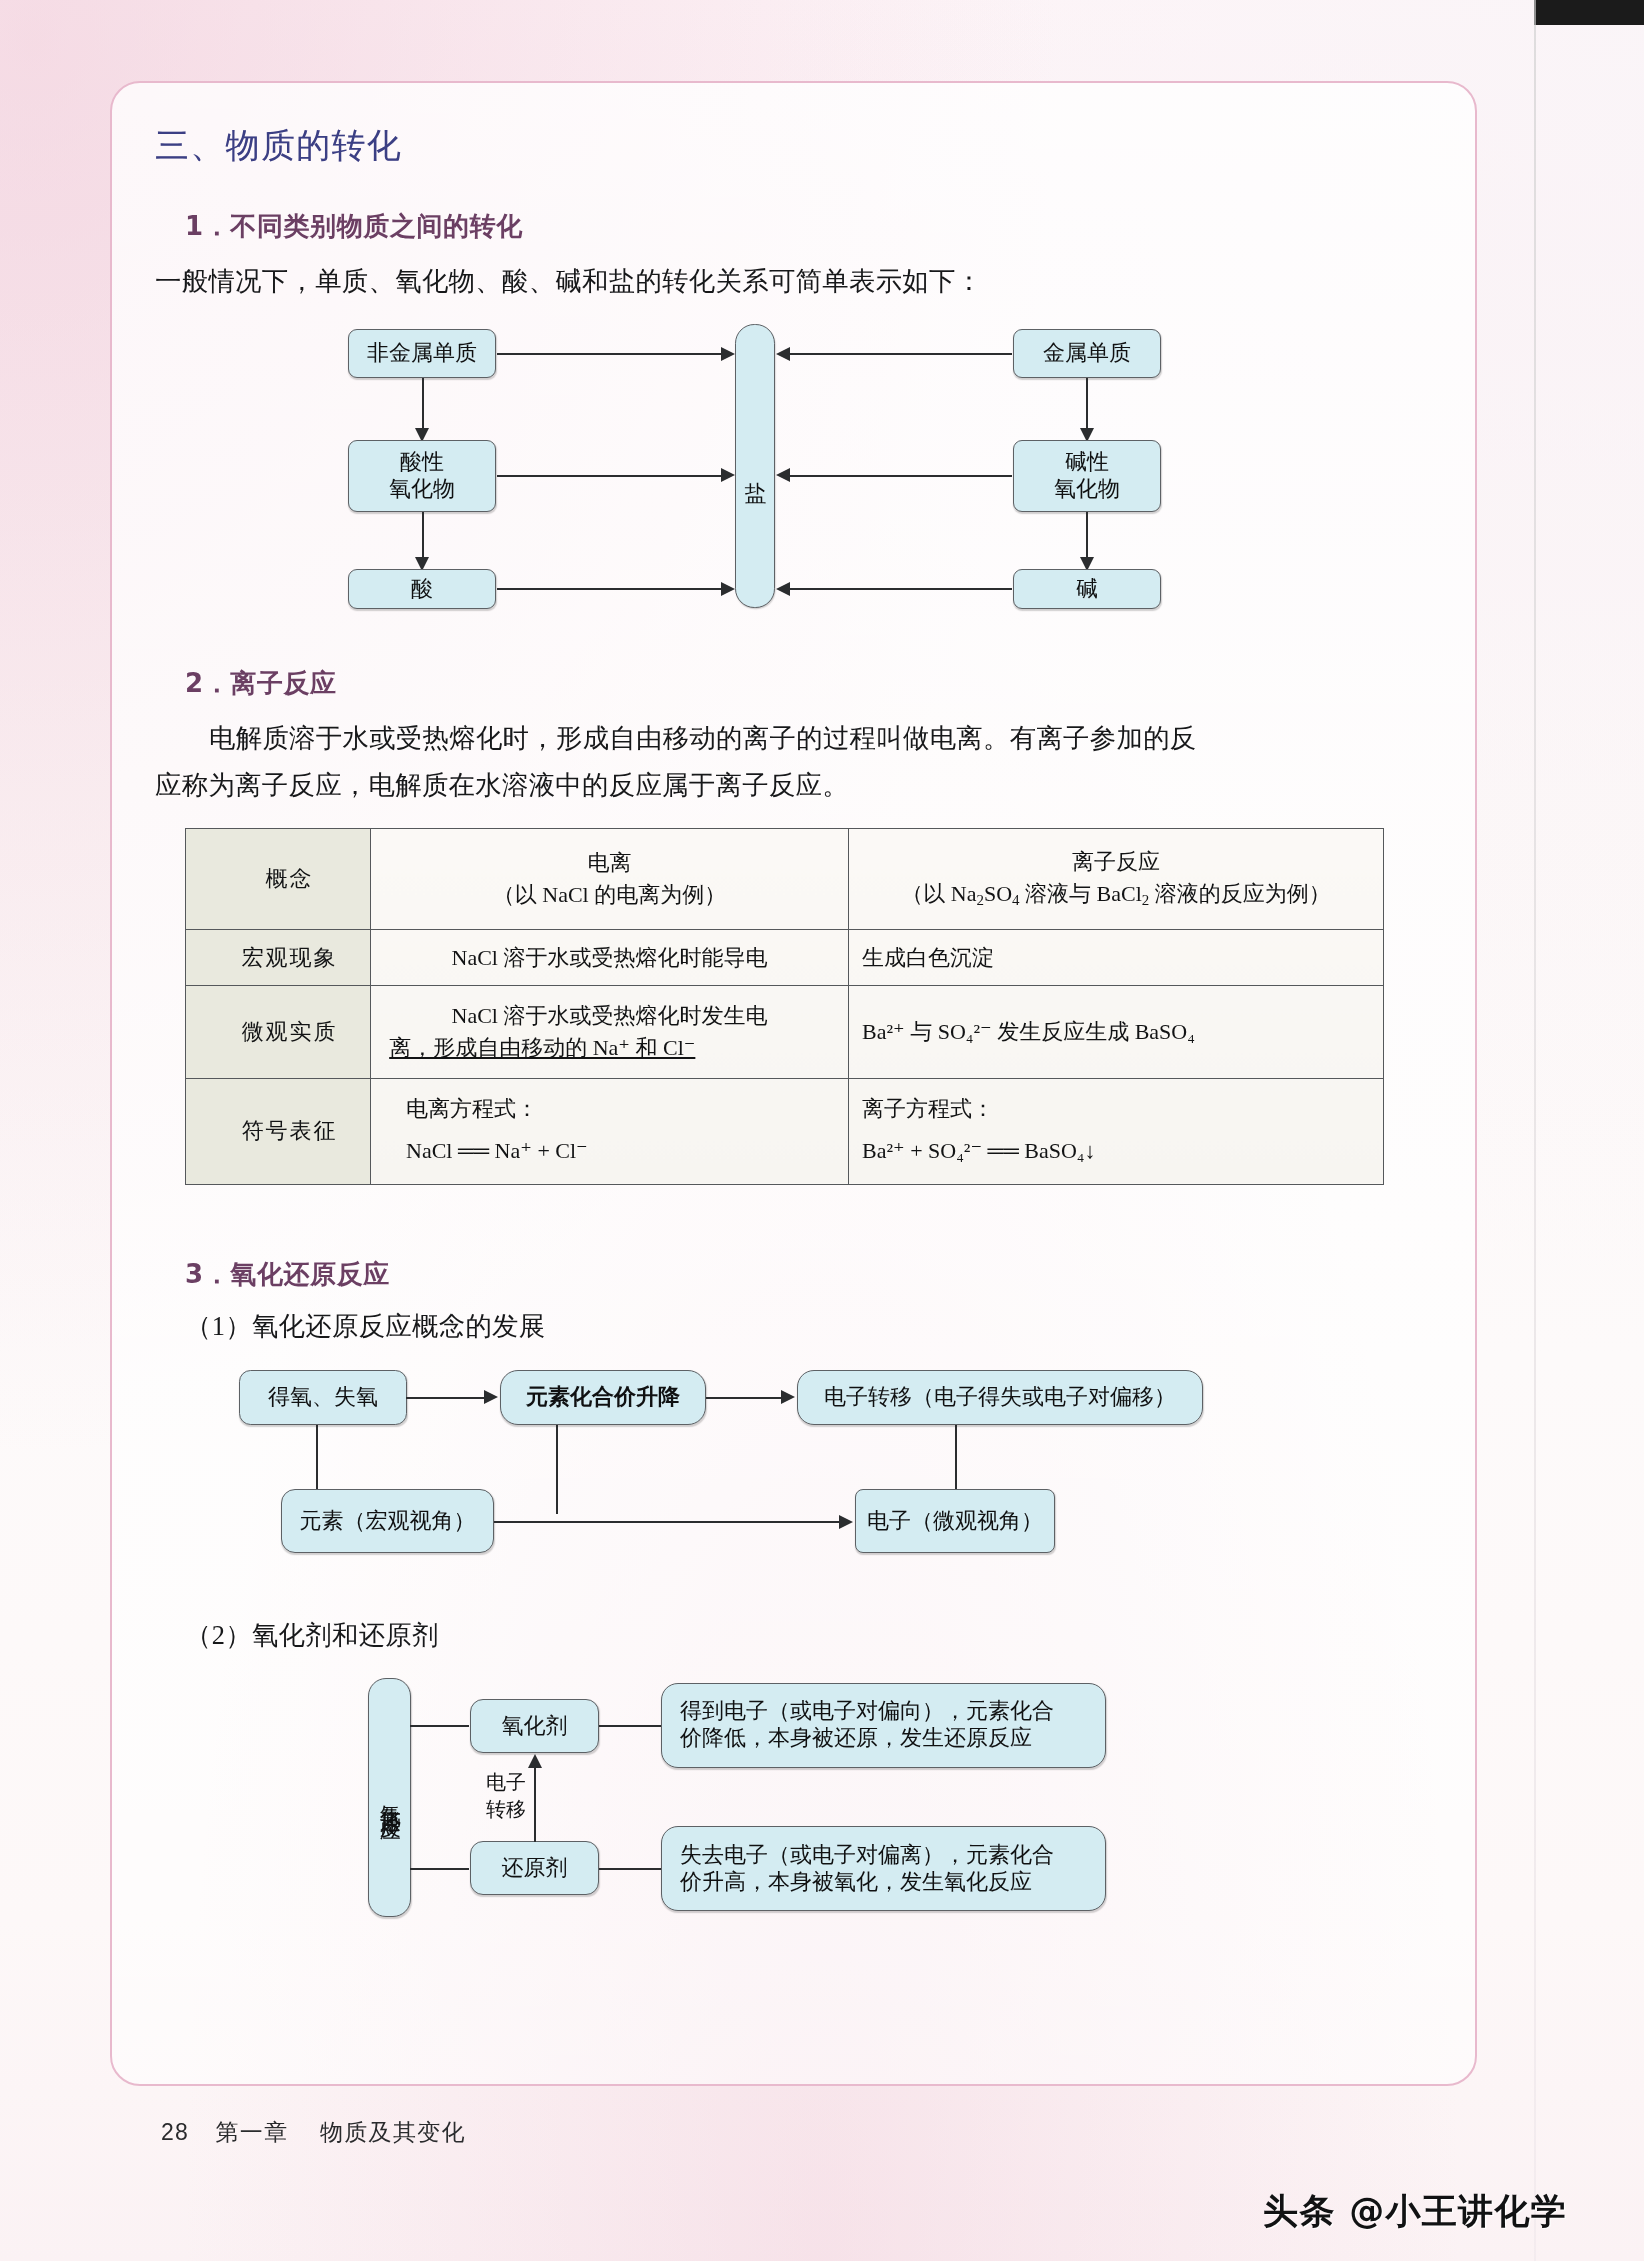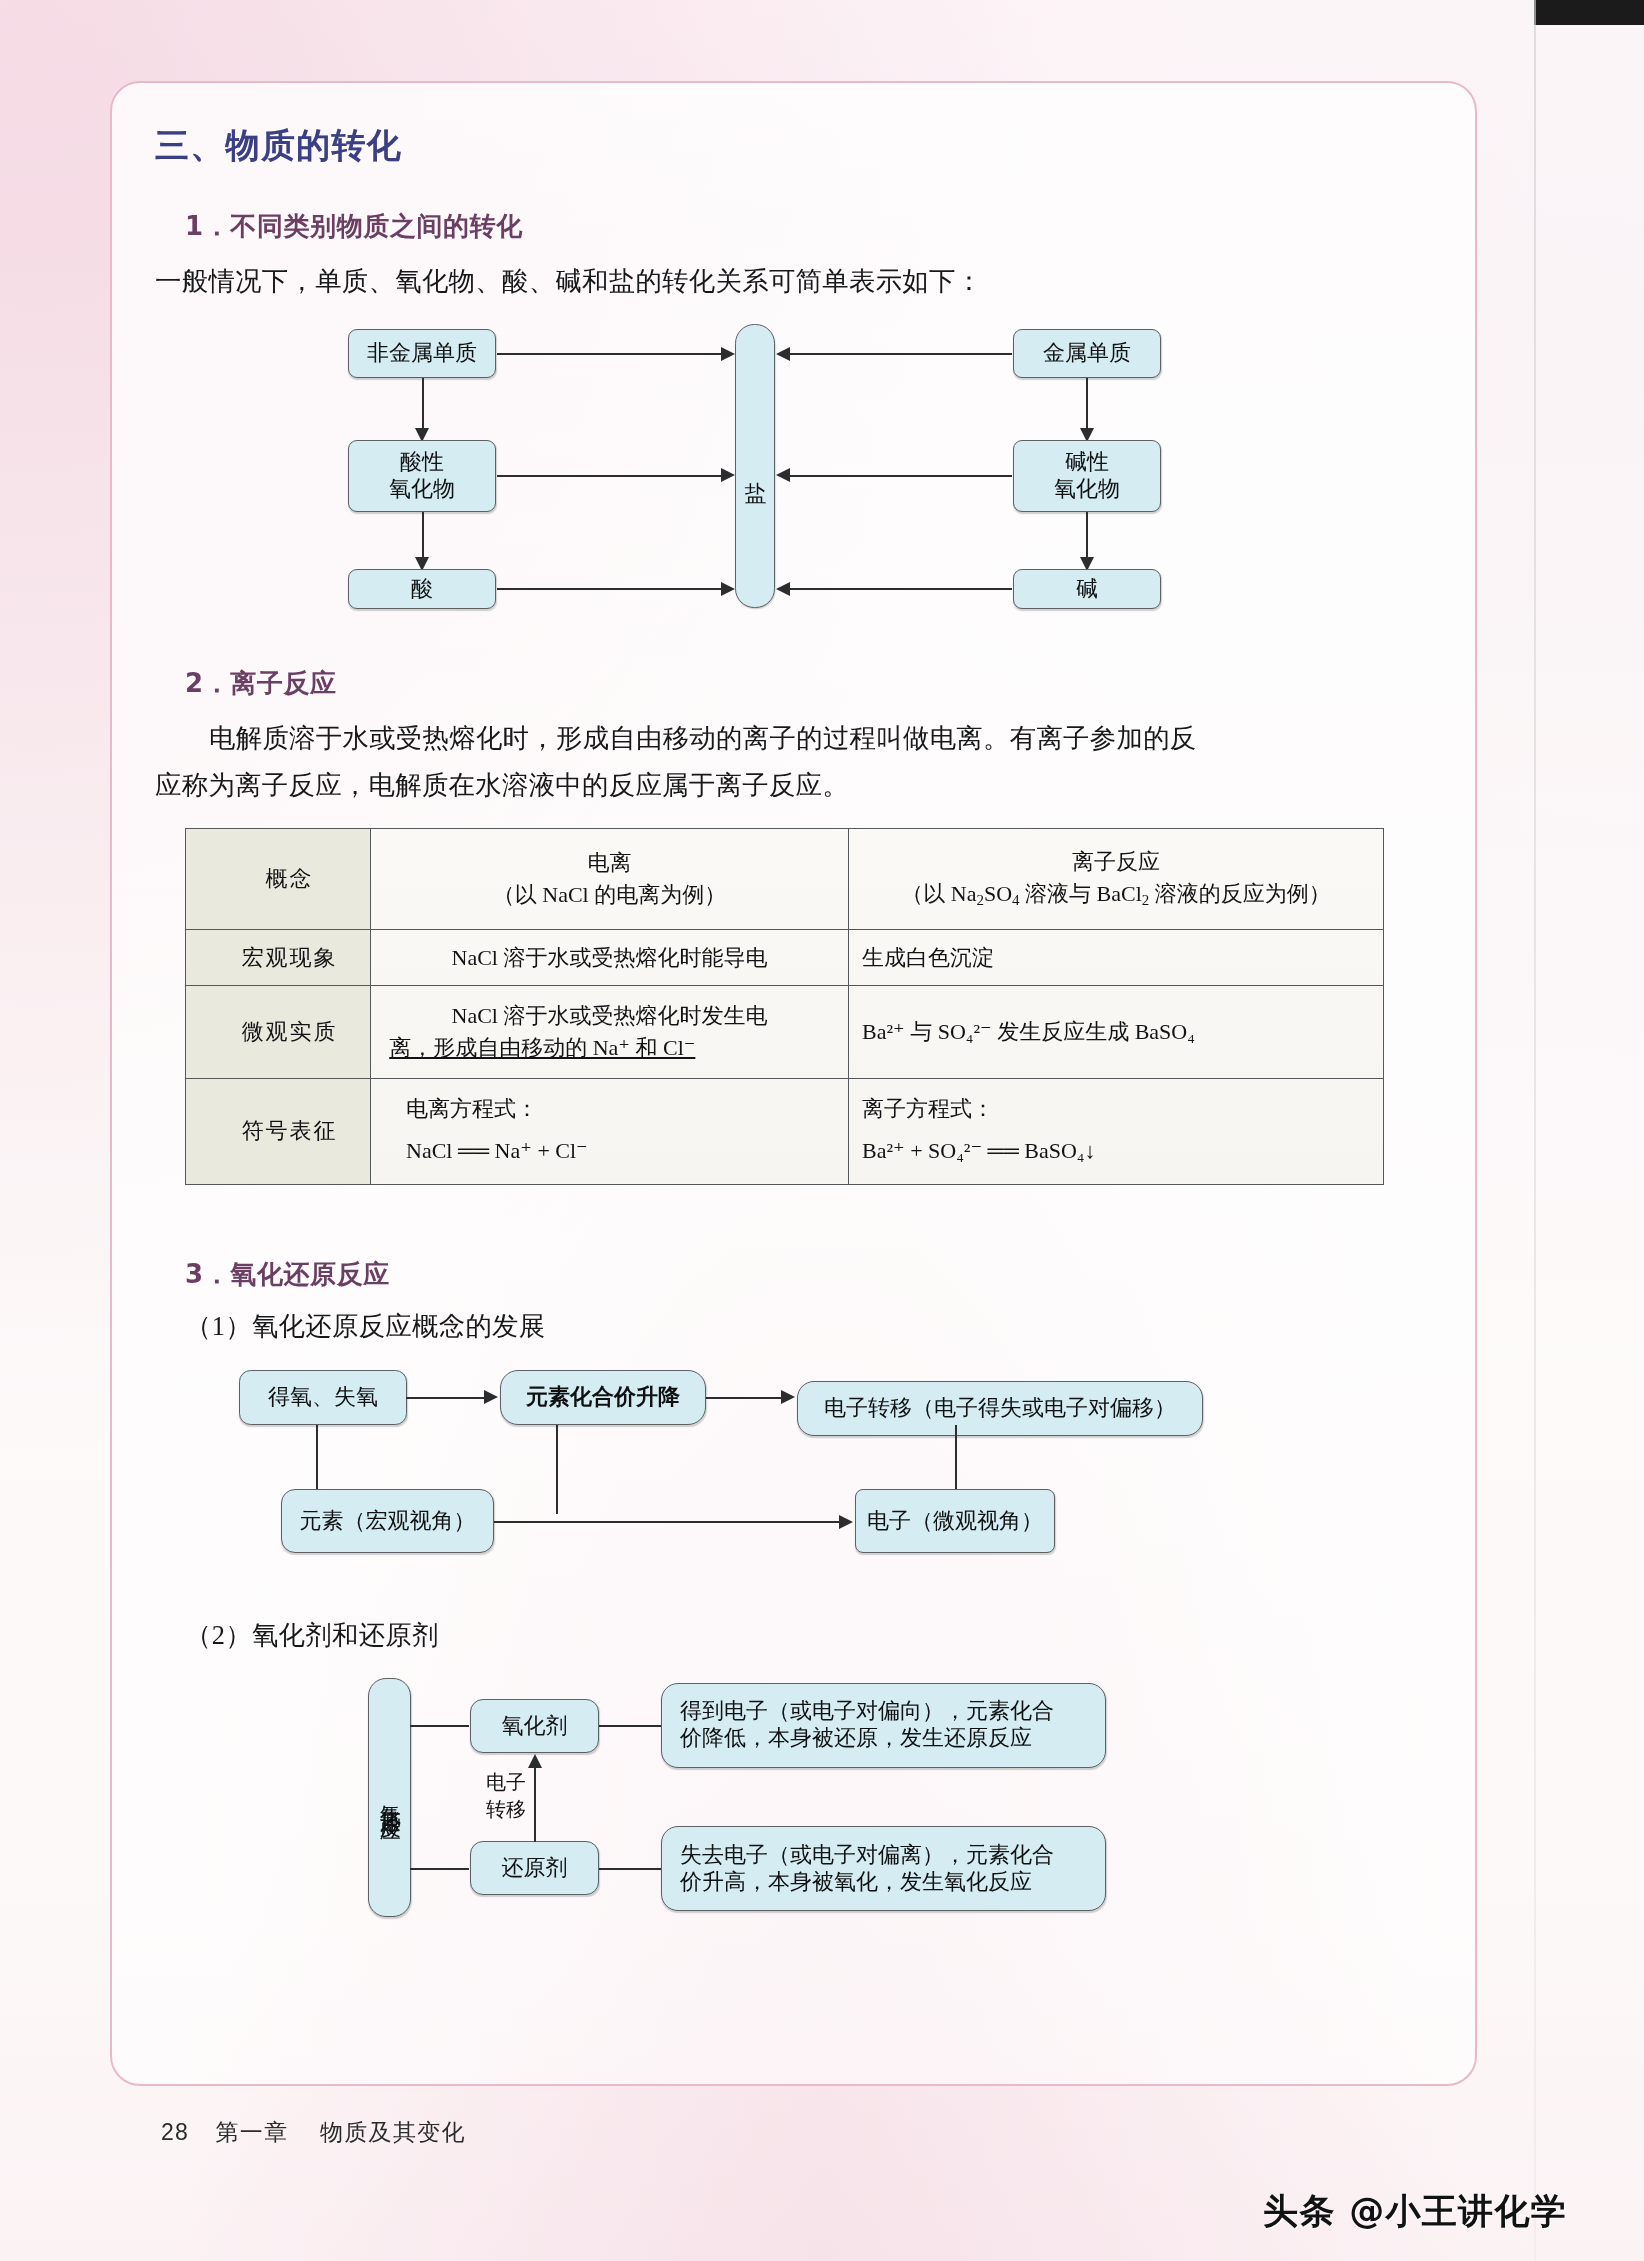--- a/index.html
+++ b/index.html
@@ -65,21 +65,21 @@
   
   #content {
     position: absolute;
     left: 155px;
     top: 123px;
     width: 1283px;
   }
 
   .h-main {
     font-family: "DejaVu Sans", sans-serif;
-    font-weight: 700;
+    font-weight: 400;
     font-size: 34px;
     color: #3b3f84;
     letter-spacing: 1.3px;
     margin: 0 0 40px 0;
     text-shadow: 0 0 0.6px rgba(90,80,140,.35);
   }
 
   .h-sub {
     font-family: "DejaVu Sans", sans-serif;
     font-weight: 700;
@@ -342,21 +342,21 @@
   <h2 class="h-sub" style="margin-top:72px;">3．氧化还原反应</h2>
   <p class="sub-label">（1）氧化还原反应概念的发展</p>
 
   <div id="diagram2">
     <div class="box" style="left:84px; top:6.4px; width:168px; height:55px; border-radius:11.6px;">
       <span>得氧、失氧</span>
     </div>
     <div class="box" style="left:345px; top:6.4px; width:206px; height:55px; border-radius:18px;font-weight:bold;">
       <span>元素化合价升降</span>
     </div>
-    <div class="box" style="left:642px; top:6.4px; width:406px; height:55px; border-radius:17px;margin-top:11px;">
+    <div class="box" style="left:642px; top:6.4px; width:406px; height:55px; border-radius:17px;">
       <span>电子转移（电子得失或电子对偏移）</span>
     </div>
 
     <div class="line-h" style="left:251px; top:34px; width:79px;"></div>
     <div class="arrow-r" style="left:329px; top:27px;"></div>
     <div class="line-h" style="left:551px; top:34px; width:76px;"></div>
     <div class="arrow-r" style="left:626px; top:27px;"></div>
 
     <div class="line-v" style="left:161px; top:62px; height:70px;"></div>
     <div class="line-v" style="left:401px; top:62px; height:89px;"></div>

